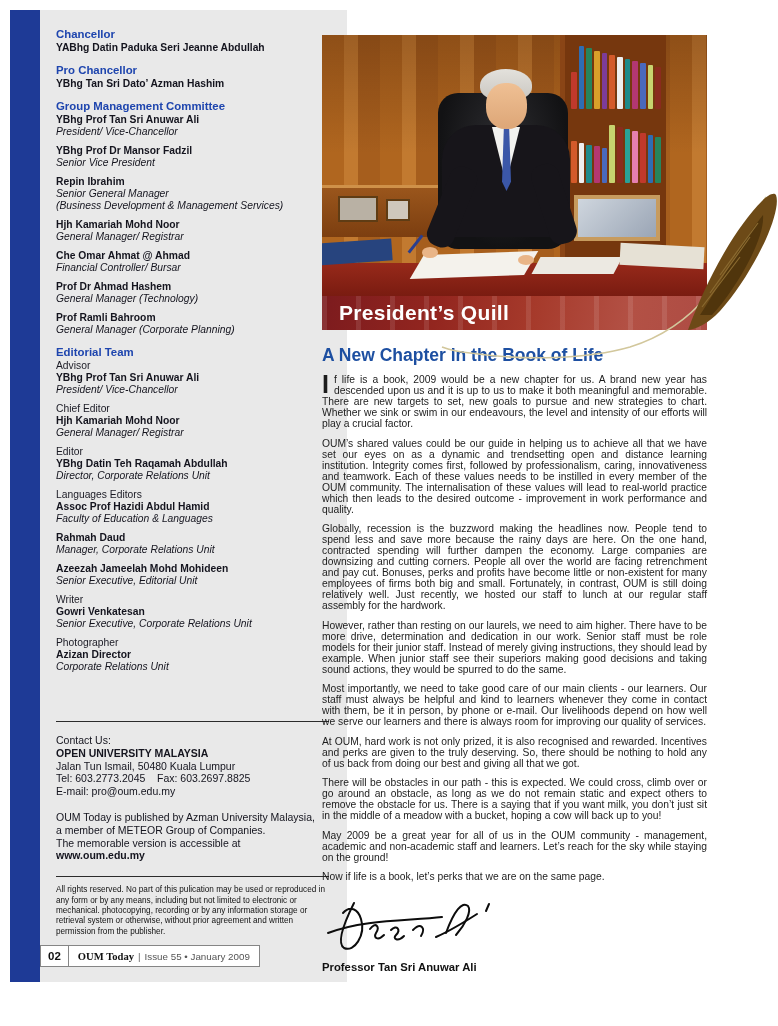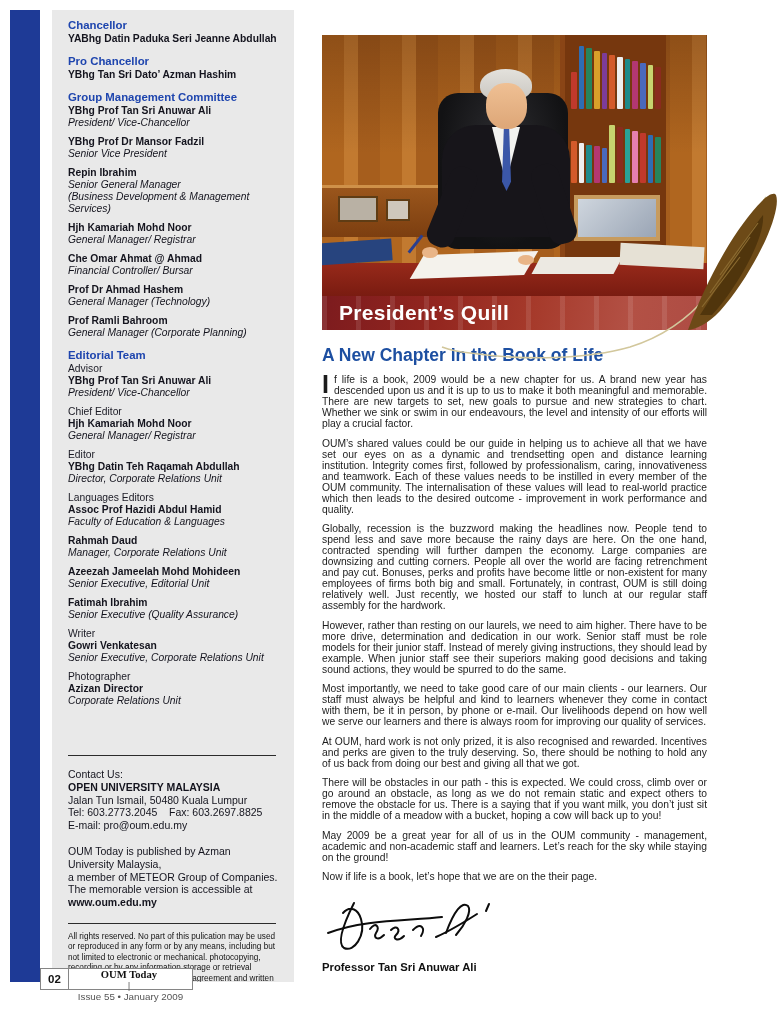--- a/index.html
+++ b/index.html
@@ -2,43 +2,43 @@
 <html style="--accent-blue: #1e3a96; --heading-blue: #1e45ae; --title-blue: #1d4fa1; --banner-maroon: #7c1b1e; --panel-gray: #e9e9e9; --feather-brown: #6d4a17;"><head>
 <meta charset="utf-8">
 <style>
   html,body{margin:0;padding:0;background:#fff;}
   .page{position:relative;width:778px;height:1026px;background:#fff;overflow:hidden;
         font-family:"Liberation Sans",sans-serif;color:#1c1c1c;}
 
   
   .blue-bar{position:absolute;left:10px;top:10px;width:30px;height:972px;
             background:var(--accent-blue,#1e3a96);}
-  .sidebar{position:absolute;left:40px;top:10px;width:242px;height:972px;
+  .sidebar{position:absolute;left:40px;top:10px;width:307px;height:972px;
            background:var(--panel-gray,#e9e9e9);box-sizing:border-box;
-           padding:9px 16px 0 16px;overflow:hidden;margin-left:12px;}
+           padding:18px 16px 0 16px;overflow:hidden;}
   .m-section{margin-bottom:10px;}
   .sec-heading{color:var(--heading-blue,#1e45ae);font-weight:bold;font-size:11.4px;
                line-height:13px;margin-bottom:1px;}
   .entry{margin-bottom:7px;font-size:10.3px;line-height:12px;}
   .e-label{color:#1a1a24;}
   .e-name{font-weight:bold;color:#14141e;}
   .e-role{font-style:italic;color:#14141e;}
   .divider{border:none;border-top:1px solid #2b2b2b;margin:48px 2px 12px 0;}
   .divider.d2{margin:14px 2px 8px 0;}
   .c-line{font-size:10.5px;line-height:12.8px;color:#14141e;}
   .c-line .bold,.c-line.bold{font-weight:bold;}
   .publisher{margin-top:13px;}
   .disclaimer{font-size:8.2px;line-height:10.4px;color:#111;margin:0;padding-right:2px;text-align:left;}
 
   
-  .footer-box{position:absolute;left:40px;top:968px;display:inline-flex;align-items:stretch;
+  .footer-box{position:absolute;left:40px;top:945px;display:inline-flex;align-items:stretch;
               border:1px solid #858585;background:#fff;height:20px;}
   .pgnum{display:flex;align-items:center;padding:0 7px;font-weight:bold;font-size:11.5px;
          border-right:1px solid #858585;color:#111;}
-  .pub{display:flex;align-items:center;padding:0 9px;font-size:9.8px;color:#555;flex-direction:column;}
+  .pub{display:flex;align-items:center;padding:0 9px;font-size:9.8px;color:#555;}
   .pub b{font-family:"Liberation Serif",serif;font-size:10.6px;color:#111;margin-right:3px;}
   .pub .sep{margin:0 4px 0 1px;color:#666;}
 
   
   .article-col{position:absolute;left:322px;top:35px;width:385px;}
   .photo{position:relative;width:385px;height:295px;overflow:hidden;background:#b0661f;z-index:1;}
   .photo div{position:absolute;}
   .wood{left:0;top:0;right:0;bottom:0;
         background:repeating-linear-gradient(90deg,#b0661f 0 22px,#c27a30 22px 36px,#a65e1d 36px 58px),
                    linear-gradient(180deg,rgba(60,25,0,.25),rgba(0,0,0,0) 40%);
@@ -174,24 +174,20 @@
           </div>
           <div class="entry">
             <div class="e-name">Rahmah Daud</div>
             <div class="e-role">Manager, Corporate Relations Unit</div>
           </div>
           <div class="entry">
             <div class="e-name">Azeezah Jameelah Mohd Mohideen</div>
             <div class="e-role">Senior Executive, Editorial Unit</div>
           </div>
           <div class="entry">
-            <div class="e-name">Fatimah Ibrahim</div>
-            <div class="e-role">Senior Executive (Quality Assurance)</div>
-          </div>
-          <div class="entry">
             <div class="e-label">Writer</div>
             <div class="e-name">Gowri Venkatesan</div>
             <div class="e-role">Senior Executive, Corporate Relations Unit</div>
           </div>
           <div class="entry">
             <div class="e-label">Photographer</div>
             <div class="e-name">Azizan Director</div>
             <div class="e-role">Corporate Relations Unit</div>
           </div>
         </div>
@@ -303,21 +299,21 @@
       <p class="body-p">
         <span class="dropcap">I</span><span>f life is a book, 2009 would be a new chapter for us. A brand new year has descended upon us and it is up to us to make it both meaningful and memorable. There are new targets to set, new goals to pursue and new strategies to chart. Whether we sink or swim in our endeavours, the level and intensity of our efforts will play a crucial factor.</span>
       </p>
     <p class="body-p">OUM’s shared values could be our guide in helping us to achieve all that we have set our eyes on as a dynamic and trendsetting open and distance learning institution. Integrity comes first, followed by professionalism, caring, innovativeness and teamwork. Each of these values needs to be instilled in every member of the OUM community. The internalisation of these values will lead to real-world practice which then leads to the desired outcome - improvement in work performance and quality.</p>
         <p class="body-p">Globally, recession is the buzzword making the headlines now. People tend to spend less and save more because the rainy days are here. On the one hand, contracted spending will further dampen the economy. Large companies are downsizing and cutting corners. People all over the world are facing retrenchment and pay cut. Bonuses, perks and profits have become little or non-existent for many employees of firms both big and small. Fortunately, in contrast, OUM is still doing relatively well. Just recently, we hosted our staff to lunch at our regular staff assembly for the hardwork.</p>
         <p class="body-p">However, rather than resting on our laurels, we need to aim higher. There have to be more drive, determination and dedication in our work. Senior staff must be role models for their junior staff. Instead of merely giving instructions, they should lead by example. When junior staff see their superiors making good decisions and taking sound actions, they would be spurred to do the same.</p>
         <p class="body-p">Most importantly, we need to take good care of our main clients - our learners. Our staff must always be helpful and kind to learners whenever they come in contact with them, be it in person, by phone or e-mail. Our livelihoods depend on how well we serve our learners and there is always room for improving our quality of services.</p>
         <p class="body-p">At OUM, hard work is not only prized, it is also recognised and rewarded. Incentives and perks are given to the truly deserving. So, there should be nothing to hold any of us back from doing our best and giving all that we got.</p>
         <p class="body-p">There will be obstacles in our path - this is expected. We could cross, climb over or go around an obstacle, as long as we do not remain static and expect others to remove the obstacle for us. There is a saying that if you want milk, you don’t just sit in the middle of a meadow with a bucket, hoping a cow will back up to you!</p>
         <p class="body-p">May 2009 be a great year for all of us in the OUM community - management, academic and non-academic staff and learners. Let’s reach for the sky while staying on the ground!</p>
-        <p class="body-p">Now if life is a book, let’s hope that we are on the their page.</p>
+        <p class="body-p">Now if life is a book, let’s perks that we are on the same page.</p>
       </div>
 
     <svg class="signature" width="175" height="62" viewBox="0 0 175 62" xmlns="http://www.w3.org/2000/svg">
       <g fill="none" stroke="#0c0c0c" stroke-width="2" stroke-linecap="round">
         <path d="M30,12 C20,32 12,52 20,57 C30,62 42,44 37,28 C34,18 26,14 19,22"></path>
         <path d="M4,42 C40,28 86,30 118,26"></path>
         <path d="M46,38 c6,-8 10,-2 6,4 c-3,5 2,8 8,2 m7,-5 c6,-6 10,0 5,5 c-4,4 2,7 8,1 m9,-6 c8,-8 13,-2 8,6"></path>
         <path d="M122,42 C130,20 138,10 144,15 C148,20 141,34 132,44"></path>
         <path d="M112,46 C126,40 142,30 153,23"></path>
         <path d="M162,20 l3,-7"></path>

